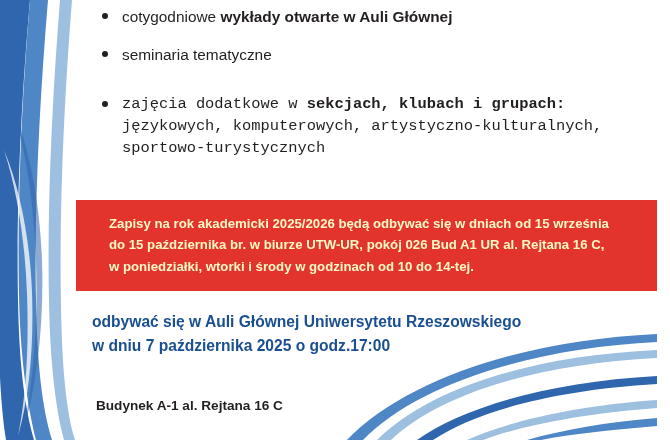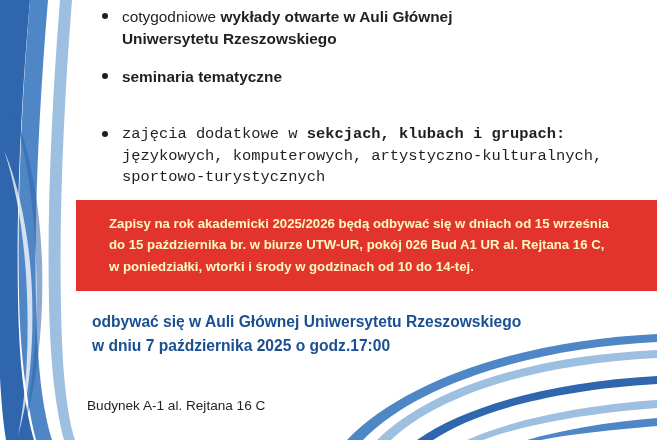--- a/index.html
+++ b/index.html
@@ -64,21 +64,21 @@
     position: absolute;
     left: 6px;
     top: 7px;
     width: 6px;
     height: 6px;
     border-radius: 50%;
     background: #231f20;
   }
   .bullet-item b { font-weight: bold; }
   .b1 { margin-bottom: 16px; }
-  .b2 { margin-bottom: 36px; font-weight: bold; }
+  .b2 { margin-bottom: 28px; font-weight: normal; }
   .b3 { margin-bottom: 0; font-family: Liberation Mono, monospace; }
 
   
   .red-band {
     position: absolute;
     left: 76px;
     top: 200px;
     width: 594px;
     background: #e2342c;
     color: #fef9c3;
@@ -97,25 +97,25 @@
     width: 560px;
     color: #1a4f91;
     font-size: 15.6px;
     font-weight: bold;
     line-height: 1.52;
   }
   .blue-block .bl { display: block; white-space: nowrap; }
 
   .addr {
     position: absolute;
-    left: 87px;
+    left: 96px;
     top: 398px;
     color: #231f20;
     font-size: 13.6px;
-    font-weight: normal;
+    font-weight: bold;
     white-space: nowrap;
     text-align: center;
   }
 </style>
 </head>
 <body>
 
 <div id="poster">
 
   <div class="left-art">
@@ -125,21 +125,20 @@
       <path d="M50,0 L60,0 C52,100 47,210 49,305 C50,365 55,410 64,440 L54,440 C45,405 40,355 39,300 C37,205 42,100 50,0 Z" fill="#ffffff"></path>
       <path d="M60,0 L72,0 C64,100 59,212 61,306 C62,366 66,412 75,440 L64,440 C55,408 50,358 49,302 C47,208 52,100 60,0 Z" fill="#9dbfe0"></path>
       <path d="M14,112 C30,150 40,205 42,260 C44,320 38,380 24,428 C34,378 38,320 36,262 C34,204 26,152 14,112 Z" fill="#2f66ad" opacity="0.55"></path>
       <path d="M4,150 C20,188 30,240 32,292 C34,348 29,398 18,436 C26,396 29,348 27,294 C25,240 17,190 4,150 Z" fill="#ffffff" opacity="0.75"></path>
     </svg>
   </div>
 
   <div class="bullets">
     <div class="bullet-item b1">
       <span>cotygodniowe </span><b>wykłady otwarte w Auli Głównej</b><br>
-      <b>Uniwersytetu Rzeszowskiego</b>
     </div>
     <div class="bullet-item b2">
       <span>seminaria tematyczne</span>
     </div>
     <div class="bullet-item b3">
       <span>zajęcia dodatkowe w </span><b>sekcjach, klubach i grupach:</b><br>
       <span>językowych, komputerowych, artystyczno-kulturalnych,</span><br>
       <span>sportowo-turystycznych</span>
     </div>
   </div>

